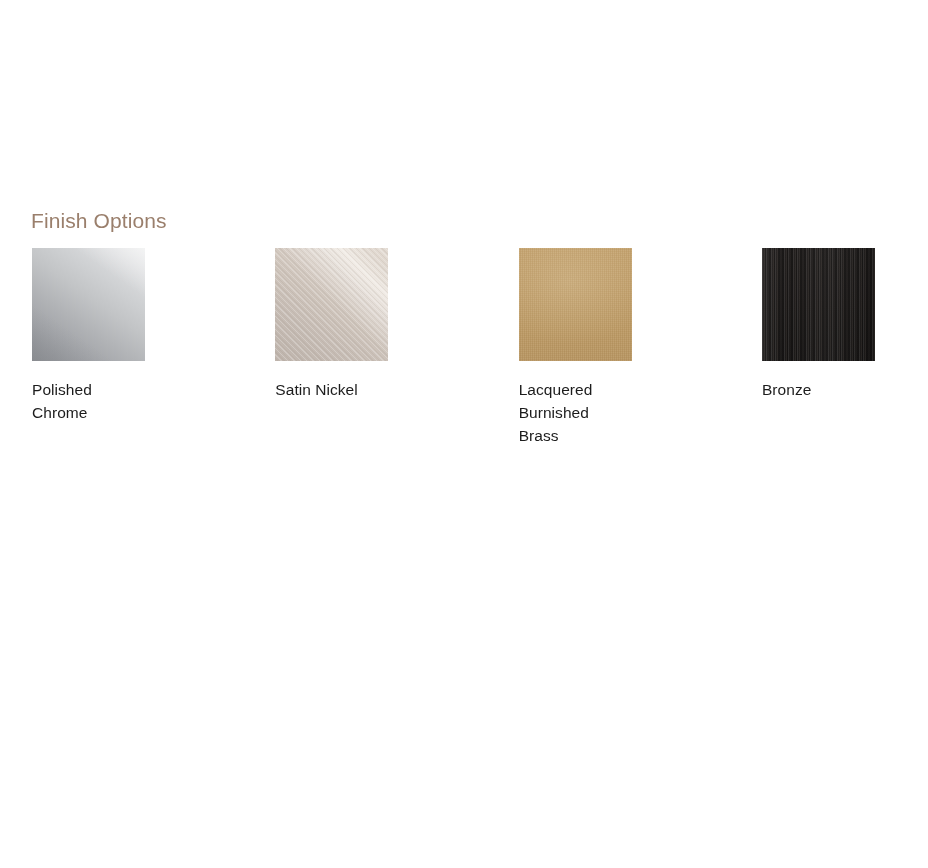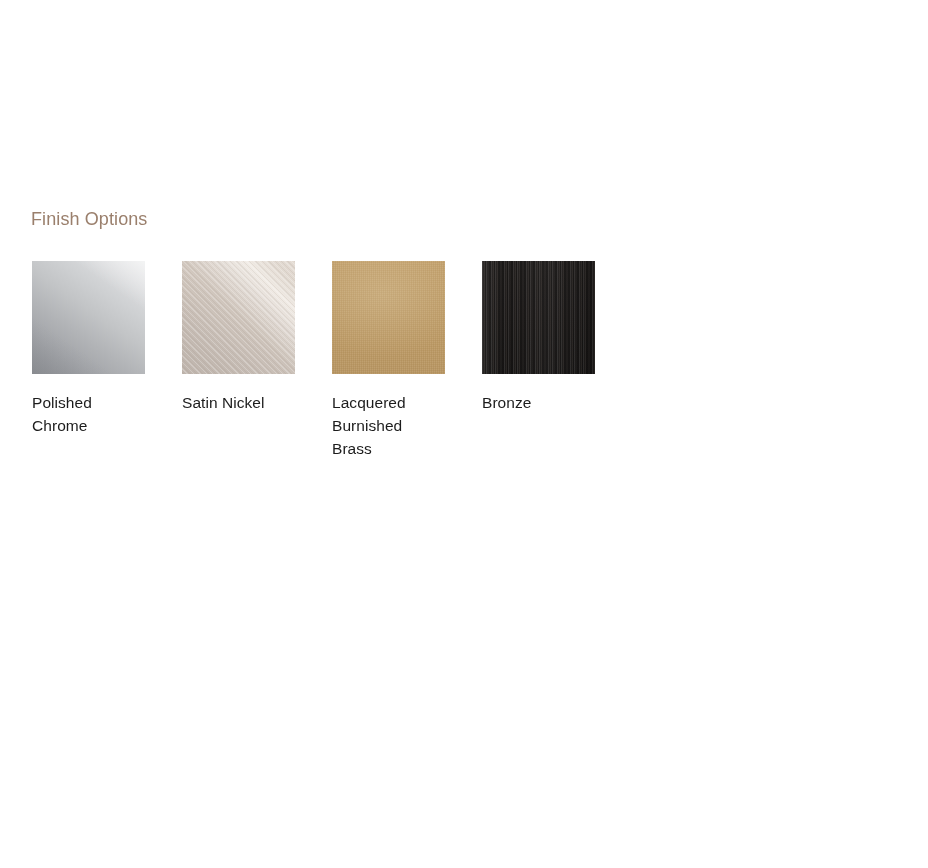--- a/index.html
+++ b/index.html
@@ -20,36 +20,37 @@
     position: relative;
     width: 928px;
     height: 868px;
     box-sizing: border-box;
   }
 
   .section-title {
     position: absolute;
     left: 31px;
     top: 190px;
-    font-size: 18px;
+    font-size: 21px;
     font-weight: 400;
     line-height: 28px;
     letter-spacing: 0.1px;
     color: #9a7f6c;
     white-space: nowrap;
   }
 
   .swatch-grid {
     position: absolute;
     left: 32px;
-    top: 261px;
+    top: 248px;
     width: 880px;
     display: flex;
     flex-wrap: wrap;
     align-content: flex-start;
+    justify-content: space-between;
   }
 
   .swatch-cell {
     width: 113px;
     margin-right: 37px;
     margin-bottom: 12px;
   }
   .swatch-cell:nth-child(6n) {
     margin-right: 0;
     font-style: italic;

